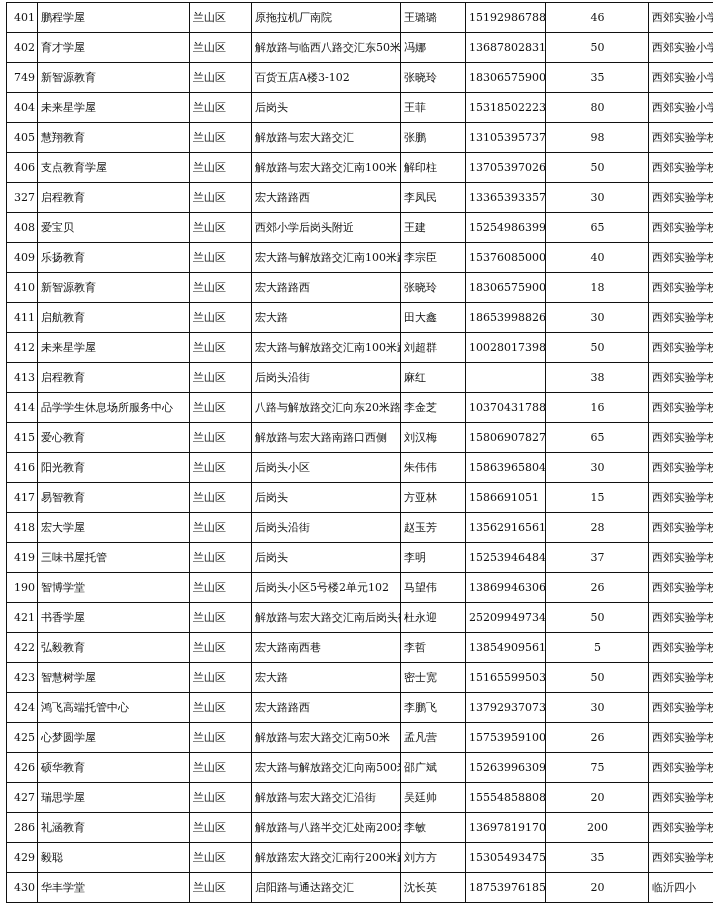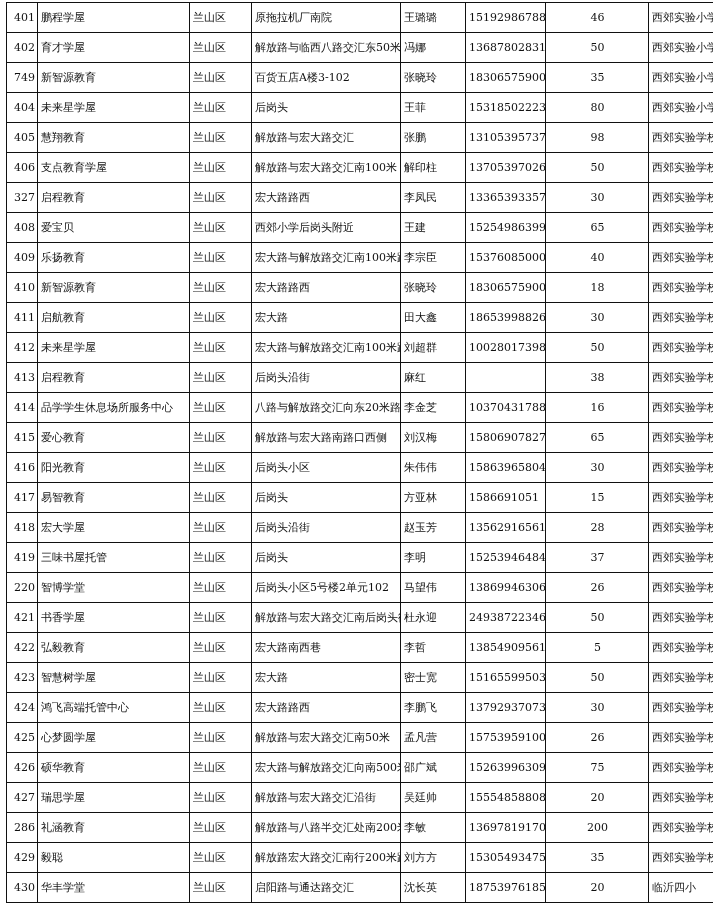--- a/index.html
+++ b/index.html
@@ -215,36 +215,36 @@
         <td class="num">419</td>
         <td>三味书屋托管</td>
         <td>兰山区</td>
         <td>后岗头</td>
         <td>李明</td>
         <td class="phone">15253946484</td>
         <td class="count">37</td>
         <td>西郊实验学校</td>
       </tr>
       <tr>
-        <td class="num">220</td>
+        <td class="num">190</td>
         <td>智博学堂</td>
         <td>兰山区</td>
         <td>后岗头小区5号楼2单元102</td>
         <td>马望伟</td>
         <td class="phone">13869946306</td>
         <td class="count">26</td>
         <td>西郊实验学校</td>
       </tr>
       <tr>
         <td class="num">421</td>
         <td>书香学屋</td>
         <td>兰山区</td>
         <td>解放路与宏大路交汇南后岗头街</td>
         <td>杜永迎</td>
-        <td class="phone">24938722346</td>
+        <td class="phone">25209949734</td>
         <td class="count">50</td>
         <td>西郊实验学校</td>
       </tr>
       <tr>
         <td class="num">422</td>
         <td>弘毅教育</td>
         <td>兰山区</td>
         <td>宏大路南西巷</td>
         <td>李哲</td>
         <td class="phone">13854909561</td>

